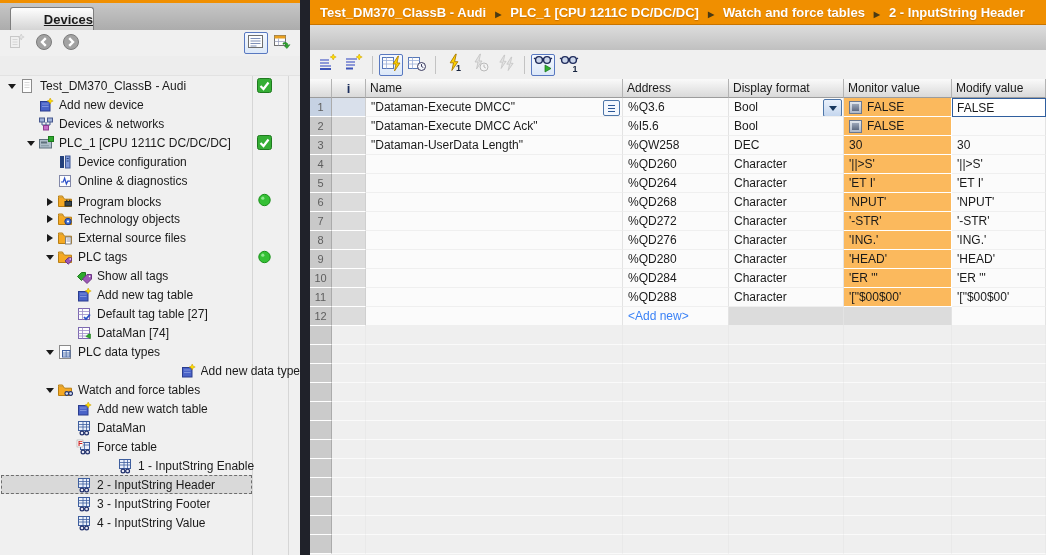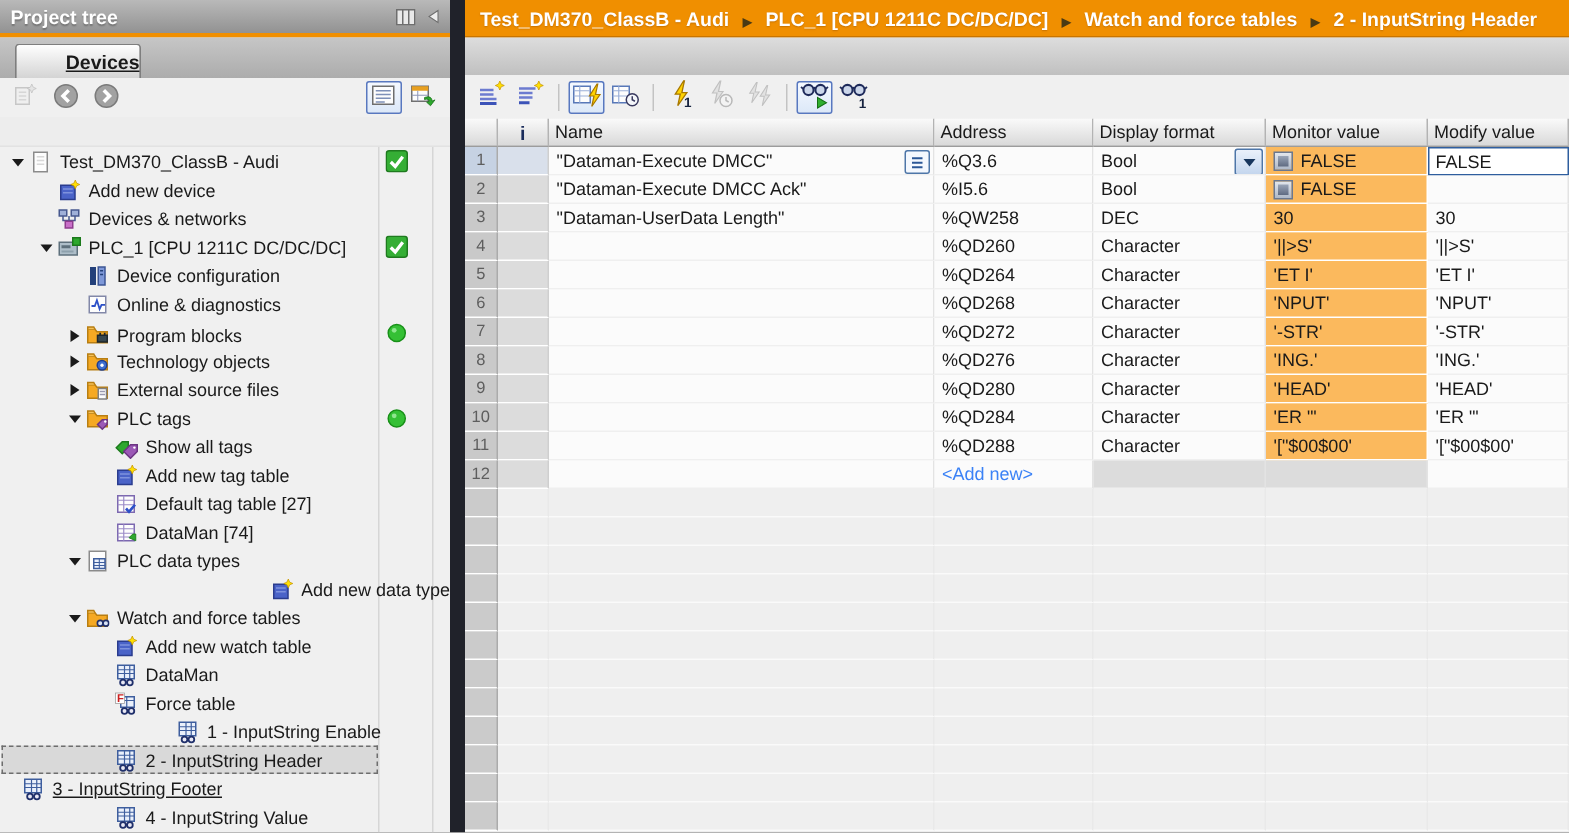--- a/index.html
+++ b/index.html
@@ -73,34 +73,20 @@
   .dd-btn::before{content:"";border:4px solid transparent;border-top:5px solid #17365D;margin-top:5px;}
   .ecell{border-bottom:1px solid #FAFAFA;border-right:1px solid #E9E9E9;box-sizing:border-box;}
   .egut{background:#CBCBCB;border-bottom:1px solid #FFF;border-right:1px solid #ABABAB;box-sizing:border-box;}
 </style>
 </head>
 <body>
 
 <div class="app">
 
   <aside class="left">
-    <div class="lp-header">
-      <span class="lp-title">Project tree</span>
-      <span class="hdr-ic">
-        <svg width="13" height="11" viewBox="0 0 13 11">
-            <rect x="0.5" y="0.5" width="12" height="10" fill="#E9E9E9" stroke="#6E6E6E"></rect>
-            <path d="M4.5 .5v10M8.5 .5v10" stroke="#6E6E6E"></path>
-          </svg>
-      </span>
-      <span class="hdr-ic">
-        <svg width="9" height="10" viewBox="0 0 9 10">
-            <path d="M8 1L2 5l6 4z" fill="#EDEDED" stroke="#6E6E6E" stroke-width=".7"></path>
-          </svg>
-      </span>
-    </div>
     <div class="orange-rule"></div>
     <div class="tab-row">
       <div class="devices-tab">
         <span>Devices</span>
       </div>
     </div>
     <div class="tree-toolbar" id="treeToolbar">
         <span class="tb-btn disabled">
           <span><svg width="18" height="18" viewBox="0 0 18 18">
               <rect x="2.5" y="3.5" width="9" height="11" fill="#EFEFEF" stroke="#A5A5A5"></rect>
@@ -393,21 +379,21 @@
           <span class="exp"></span>
           <span class="tree-icon"><svg width="16" height="16" viewBox="0 0 16 16">
               <rect x="2.5" y="1.5" width="11" height="9" fill="#EAF0FB" stroke="#3E5E9E"></rect>
               <path d="M2.5 4.5h11M2.5 7h11M7 1.5v9M10.5 1.5v9" stroke="#3E5E9E" stroke-width=".8"></path>
               <circle cx="6" cy="13" r="1.9" fill="#E8E8F4" stroke="#20306B" stroke-width="1.2"></circle>
               <circle cx="10.6" cy="13" r="1.9" fill="#E8E8F4" stroke="#20306B" stroke-width="1.2"></circle>
               <path d="M7.9 12.8h.8" stroke="#20306B"></path>
             </svg></span>
           <span class="tree-label">2 - InputString Header</span>
         </div>
-        <div class="tree-row" style=" text-decoration: underline;">
+        <div class="tree-row" style="padding-left: 62px;">
           <div class="hl"></div>
           <span class="exp"></span>
           <span class="tree-icon"><svg width="16" height="16" viewBox="0 0 16 16">
               <rect x="2.5" y="1.5" width="11" height="9" fill="#EAF0FB" stroke="#3E5E9E"></rect>
               <path d="M2.5 4.5h11M2.5 7h11M7 1.5v9M10.5 1.5v9" stroke="#3E5E9E" stroke-width=".8"></path>
               <circle cx="6" cy="13" r="1.9" fill="#E8E8F4" stroke="#20306B" stroke-width="1.2"></circle>
               <circle cx="10.6" cy="13" r="1.9" fill="#E8E8F4" stroke="#20306B" stroke-width="1.2"></circle>
               <path d="M7.9 12.8h.8" stroke="#20306B"></path>
             </svg></span>
           <span class="tree-label">3 - InputString Footer</span>

